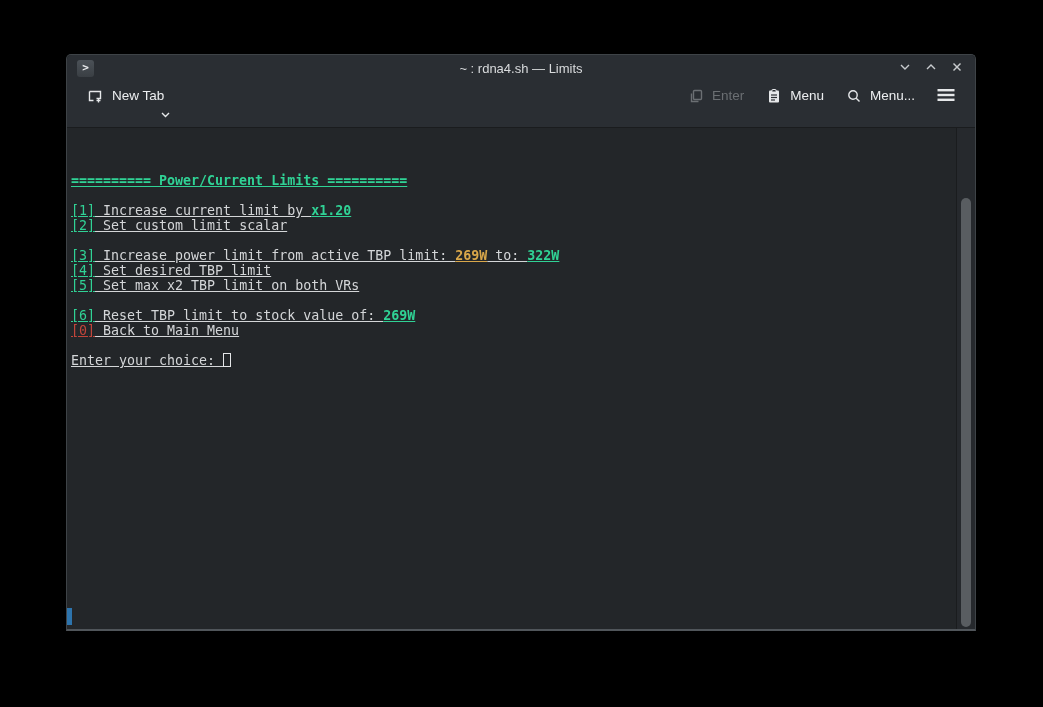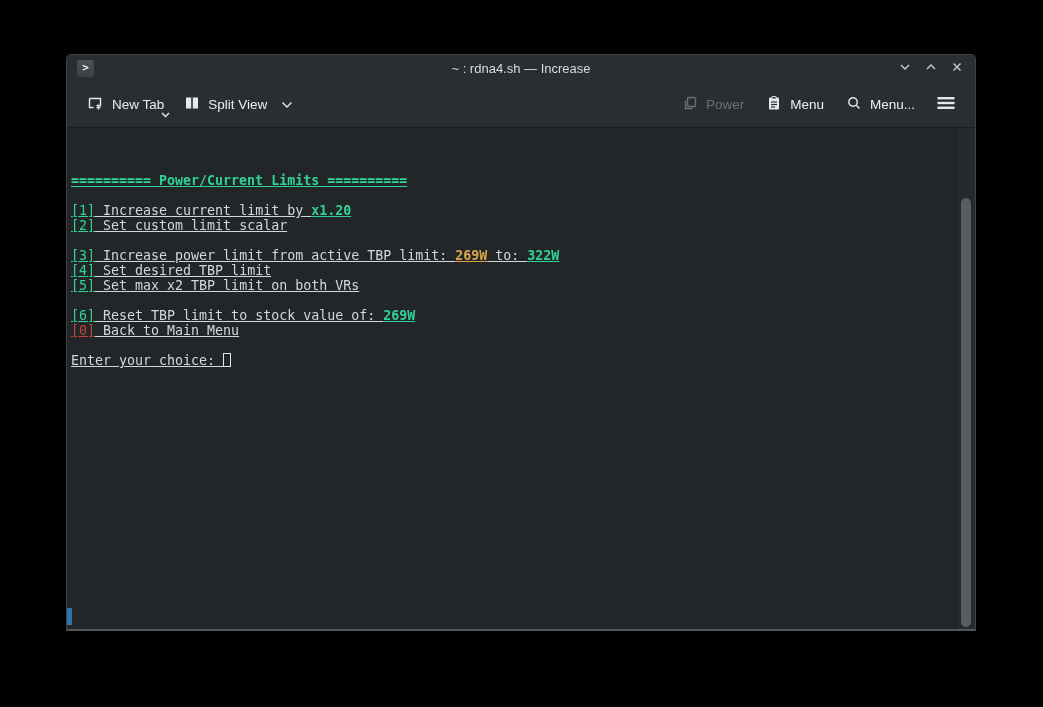--- a/index.html
+++ b/index.html
@@ -55,21 +55,21 @@
   .win-btn svg{stroke:#c8cbce;stroke-width:1.4;fill:none;}
 
   
   .toolbar{
     height:46px;background:var(--chrome);
     border-bottom:1px solid var(--sep);
     display:flex;align-items:center;flex:0 0 auto;
     padding:0 12px;gap:4px;
   }
   .tb-btn{
-    display:flex;align-items:center;gap:8px;height:34px;padding:0 8px;
+    display:flex;gap:8px;height:34px;padding:0 8px;
     color:var(--label);font-size:13.5px;position:relative;border-radius:3px;
   }
   .tb-btn.disabled{color:var(--disabled);}
   .tb-btn svg{flex:0 0 auto;}
   .tb-right{margin-left:auto;display:flex;align-items:center;gap:6px;}
   .mini-caret{position:absolute;right:2px;bottom:1px;}
   .icon-stroke{stroke:#e6e8ea;fill:none;stroke-width:1.4;}
   .icon-stroke.dim{stroke:var(--disabled);}
   .icon-fill{fill:#e6e8ea;}
 
@@ -110,21 +110,21 @@
     background:var(--thumb);border-radius:5px;
   }
 </style>
 </head>
 <body>
 
 <div class="window">
 
   <div class="titlebar">
     <div class="app-icon">&gt;</div>
-    <div class="title-text">~ : rdna4.sh — Increase</div>
+    <div class="title-text">~ : rdna4.sh — Limits</div>
     <div class="win-controls">
       <div class="win-btn">
         <span>
           <svg width="14" height="14" viewBox="0 0 14 14">
               <polyline points="3,5 7,9 11,5"></polyline>
             </svg>
         </span>
       </div>
       <div class="win-btn">
         <span>
@@ -154,44 +154,30 @@
           <line class="icon-stroke" x1="11.5" y1="10.5" x2="11.5" y2="14.5"></line>
         </svg>
       </span>
       <span>New Tab</span>
       <span class="mini-caret">
         <svg width="9" height="6" viewBox="0 0 9 6">
             <polyline class="icon-stroke" points="1,1 4.5,4.5 8,1"></polyline>
           </svg>
       </span>
     </div>
-    <div class="tb-btn">
-      <span>
-        <svg width="16" height="16" viewBox="0 0 16 16">
-          <rect class="icon-fill" x="2" y="2.5" width="5.2" height="11"></rect>
-          <rect class="icon-fill" x="8.8" y="2.5" width="5.2" height="11"></rect>
-        </svg>
-      </span>
-      <span>Split View</span>
-      <span style="margin-left:6px;">
-        <svg width="12" height="8" viewBox="0 0 12 8">
-            <polyline class="icon-stroke" points="1.5,1.5 6,6 10.5,1.5"></polyline>
-          </svg>
-      </span>
-    </div>
 
     <div class="tb-right">
       <div class="tb-btn disabled">
         <span>
           <svg width="16" height="16" viewBox="0 0 16 16">
             <rect class="icon-stroke dim" x="5.5" y="2.5" width="8" height="9" rx="1"></rect>
             <path class="icon-stroke dim" d="M3.5,5.5 v8 h7"></path>
           </svg>
         </span>
-        <span>Power</span>
+        <span>Enter</span>
       </div>
       <div class="tb-btn">
         <span>
           <svg width="16" height="16" viewBox="0 0 16 16">
             <rect class="icon-fill" x="3" y="2.5" width="10" height="12" rx="1"></rect>
             <rect x="6" y="1.5" width="4" height="2.5" rx="0.5" fill="#2a2e33" stroke="#e6e8ea" stroke-width="1"></rect>
             <line x1="5" y1="7" x2="11" y2="7" stroke="#2a2e33" stroke-width="1.2"></line>
             <line x1="5" y1="9.5" x2="11" y2="9.5" stroke="#2a2e33" stroke-width="1.2"></line>
             <line x1="5" y1="12" x2="9" y2="12" stroke="#2a2e33" stroke-width="1.2"></line>
           </svg>

